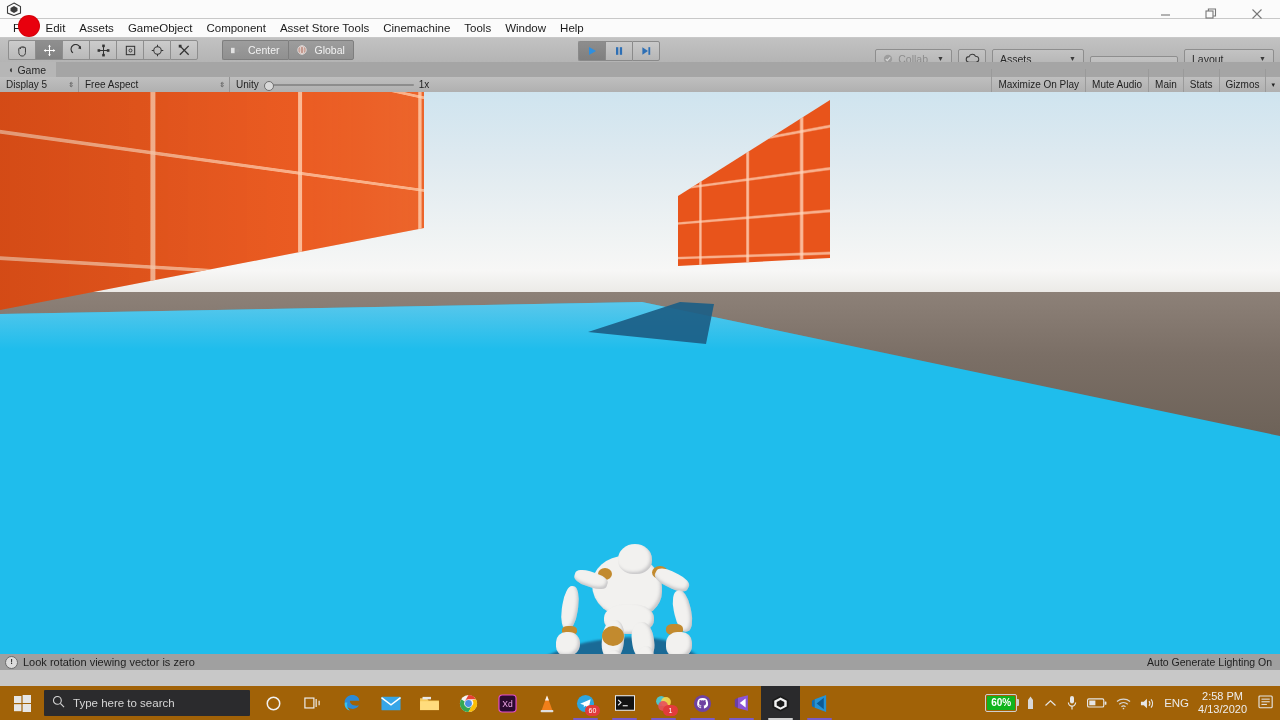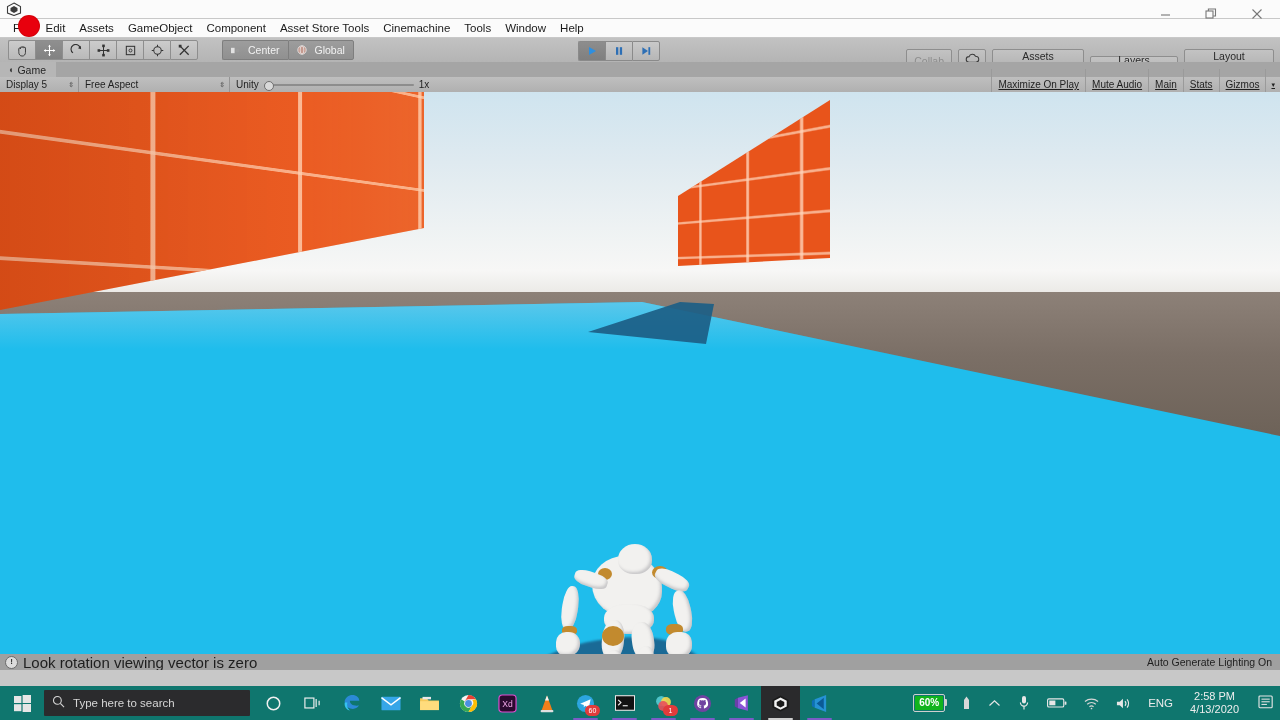--- a/index.html
+++ b/index.html
@@ -72,21 +72,21 @@
   .playbtn:first-child{border-radius:2px 0 0 2px;}
   .playbtn:last-child{border-radius:0 2px 2px 0;border-right:1px solid #8a8a8a;}
   .playbtn.on{background:linear-gradient(#8d8d8d,#7f7f7f);}
   .playbtn svg{display:block;}
 
   .right-group{position:absolute;right:6px;top:3px;display:flex;align-items:center;gap:6px;}
   .rbtn{
     height:18px;display:flex;align-items:center;gap:5px;padding:0 7px;
     background:linear-gradient(#c3c3c3,#b2b2b2);
     border:1px solid #8e8e8e;border-radius:2px;
-    font-size:10.5px;color:#2a2a2a;white-space:nowrap;flex-direction:column;
+    font-size:10.5px;color:#2a2a2a;white-space:nowrap;
   }
   .rbtn.disabled{color:#8d8d8d;}
   .rbtn .caret{font-size:7px;color:#3a3a3a;margin-left:4px;}
   .rbtn.w-acc{width:76px;justify-content:space-between;}
   .rbtn.w-lay{width:72px;justify-content:center;margin-top:15px;}
   .rbtn.w-lyt{width:74px;justify-content:space-between;}
   .rbtn.cloudb{width:26px;justify-content:center;padding:0;}
 
   
   .tabrow{
@@ -108,21 +108,21 @@
   .gb-sel{display:flex;align-items:center;justify-content:space-between;height:15px;padding:0 4px 0 6px;border-right:1px solid #949494;}
   .gb-sel .updown{font-size:7px;line-height:7px;color:#333;margin-left:6px;}
   .gb-display{width:68px;}
   .gb-aspect{width:140px;}
   .gb-scale{display:flex;align-items:center;gap:5px;padding-left:6px;}
   .slider-track{width:150px;height:2px;background:#8d8d8d;position:relative;border-radius:1px;}
   .slider-knob{position:absolute;left:0;top:-3px;width:8px;height:8px;border-radius:50%;background:#d9d9d9;border:1px solid #6f6f6f;}
   .gb-right{position:absolute;right:0;top:0;height:15px;display:flex;align-items:center;}
   .gb-btn{
     height:31px;display:flex;align-items:center;padding:0 6px;
-    border-left:1px solid #9a9a9a;font-size:10px;color:#1f1f1f;white-space:nowrap;text-decoration:underline;
+    border-left:1px solid #9a9a9a;font-size:10px;color:#1f1f1f;white-space:nowrap;
   }
 
   
   .viewport{
     position:absolute;left:0;top:92px;width:1280px;height:578px;overflow:hidden;
     background:#6f6257;
   }
   
   .sky{
     position:absolute;left:0;top:0;width:1280px;height:235px;
@@ -214,47 +214,47 @@
 
   
   .vp-status{
     position:absolute;left:0;bottom:0;width:1280px;height:16px;
     background:#a0a0a0;display:flex;align-items:center;
   }
   .vp-status .warn{
     width:11px;height:11px;border-radius:50%;background:#dcdcdc;border:1px solid #6a6a6a;
     font-size:8px;line-height:10px;text-align:center;color:#333;margin-left:5px;font-weight:bold;
   }
-  .vp-status .msg{font-size:15px;color:#1e1e1e;margin-left:5px;}
+  .vp-status .msg{font-size:11px;color:#1e1e1e;margin-left:5px;}
   .vp-status .right{position:absolute;right:8px;font-size:10.5px;color:#1e1e1e;}
 
   
   .taskbar{
     position:absolute;left:0;top:686px;width:1280px;height:34px;
-    background:#0f766e;display:flex;align-items:center;
+    background:#a16207;display:flex;align-items:center;
   }
   .start-btn{width:44px;height:34px;display:flex;align-items:center;justify-content:center;}
   .search-box{
     width:190px;height:26px;background:#2b2b2d;display:flex;align-items:center;gap:8px;
     padding:0 8px;border-radius:1px;
   }
   .search-box .txt{font-size:11.5px;color:#d6d6d6;white-space:nowrap;}
   .tb-apps{display:flex;align-items:center;height:34px;margin-left:4px;}
   .tb-app{
     width:39px;height:34px;display:flex;align-items:center;justify-content:center;position:relative;
   }
   .tb-app.active{background:#2a2a2c;}
   .tb-app .underline{
     position:absolute;left:7px;bottom:0;width:25px;height:2px;background:#7a5cc6;border-radius:1px;
   }
   .badge{
     position:absolute;right:5px;bottom:4px;min-width:11px;height:11px;border-radius:6px;
     background:#e23b3b;color:#fff;font-size:7px;line-height:11px;text-align:center;padding:0 2px;
   }
-  .tray{position:absolute;right:0;top:0;height:34px;display:flex;align-items:center;gap:17px;padding-right:4px;}
+  .tray{position:absolute;right:0;top:0;height:34px;display:flex;align-items:center;gap:9px;padding-right:4px;}
   .battery-pill{
     display:flex;align-items:center;height:16px;border:1px solid #cfcfcf;border-radius:2px;
     position:relative;padding:0 1px;
   }
   .battery-fill{background:#11b41d;color:#fff;font-size:10px;line-height:14px;padding:0 4px;border-radius:1px;font-weight:bold;}
   .battery-tip{position:absolute;right:-3px;top:4px;width:2px;height:7px;background:#cfcfcf;border-radius:0 1px 1px 0;}
   .tray-ico{color:#e9e9e9;display:flex;align-items:center;justify-content:center;}
   .tray-lang{font-size:11.5px;color:#eaeaea;}
   .clock{font-size:11px;color:#eee;line-height:13px;text-align:center;}
 </style>

